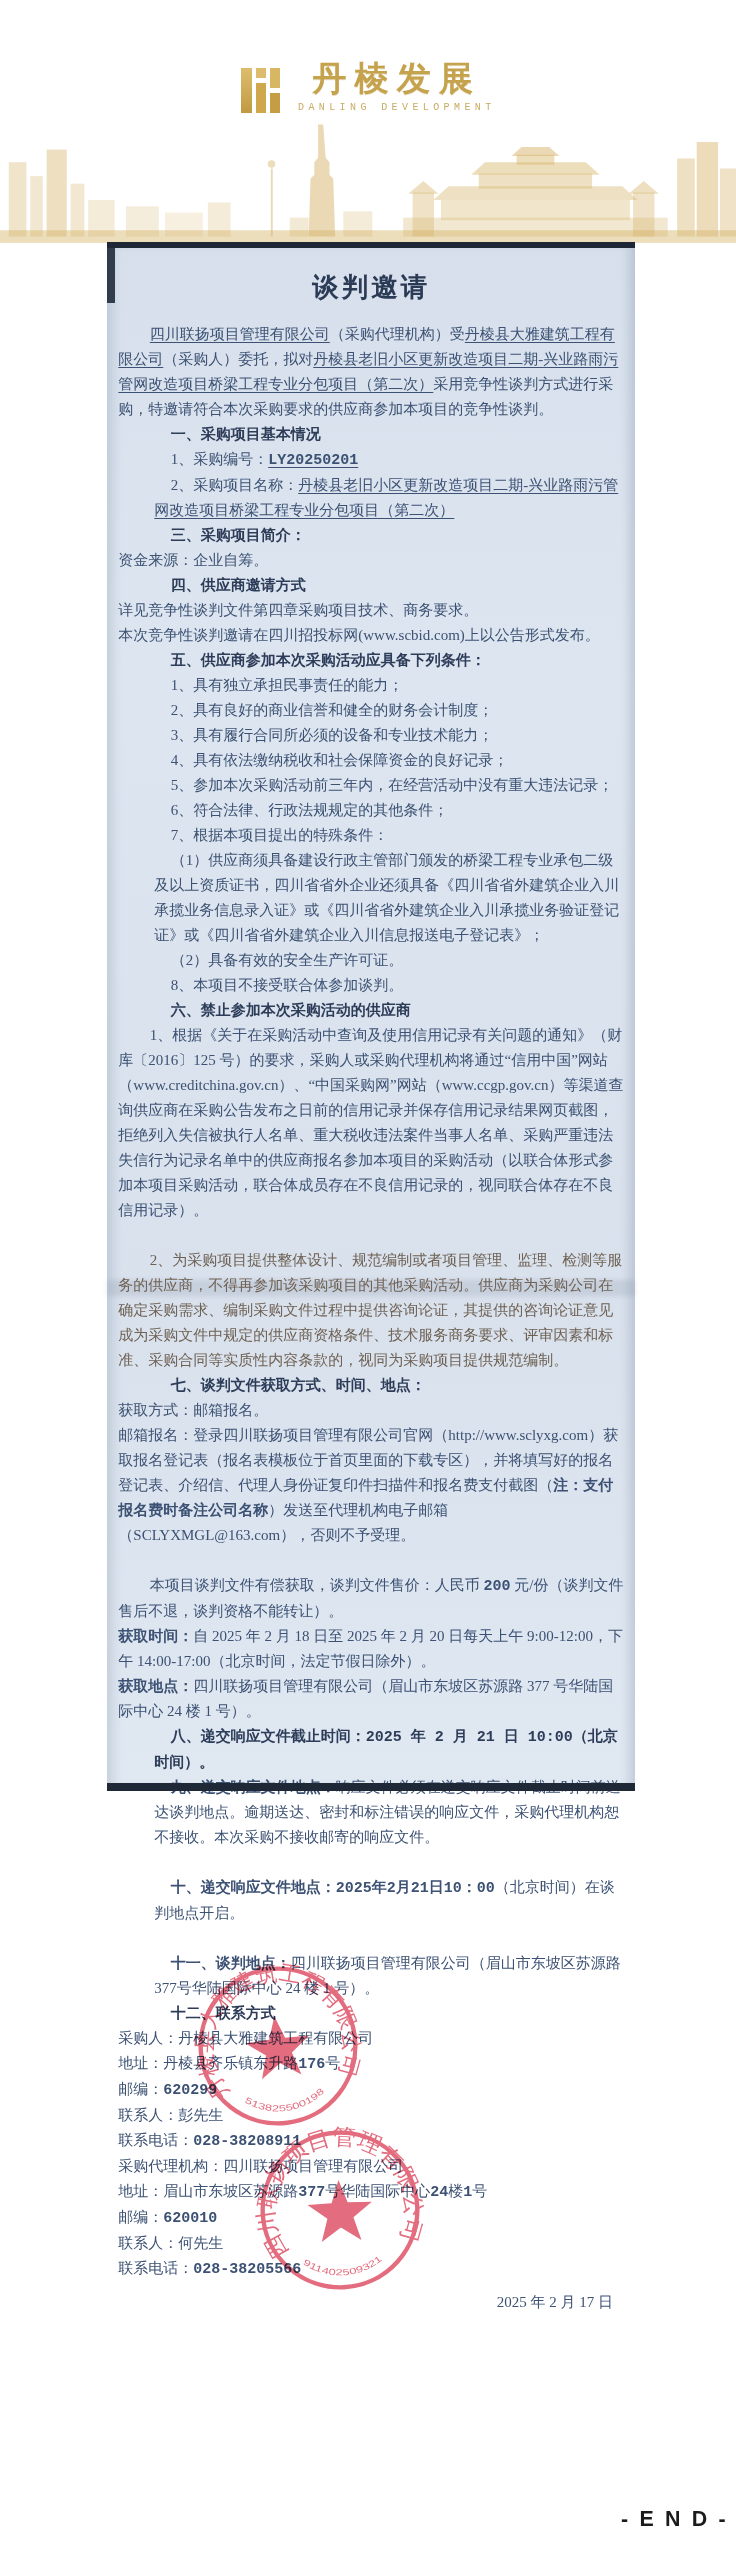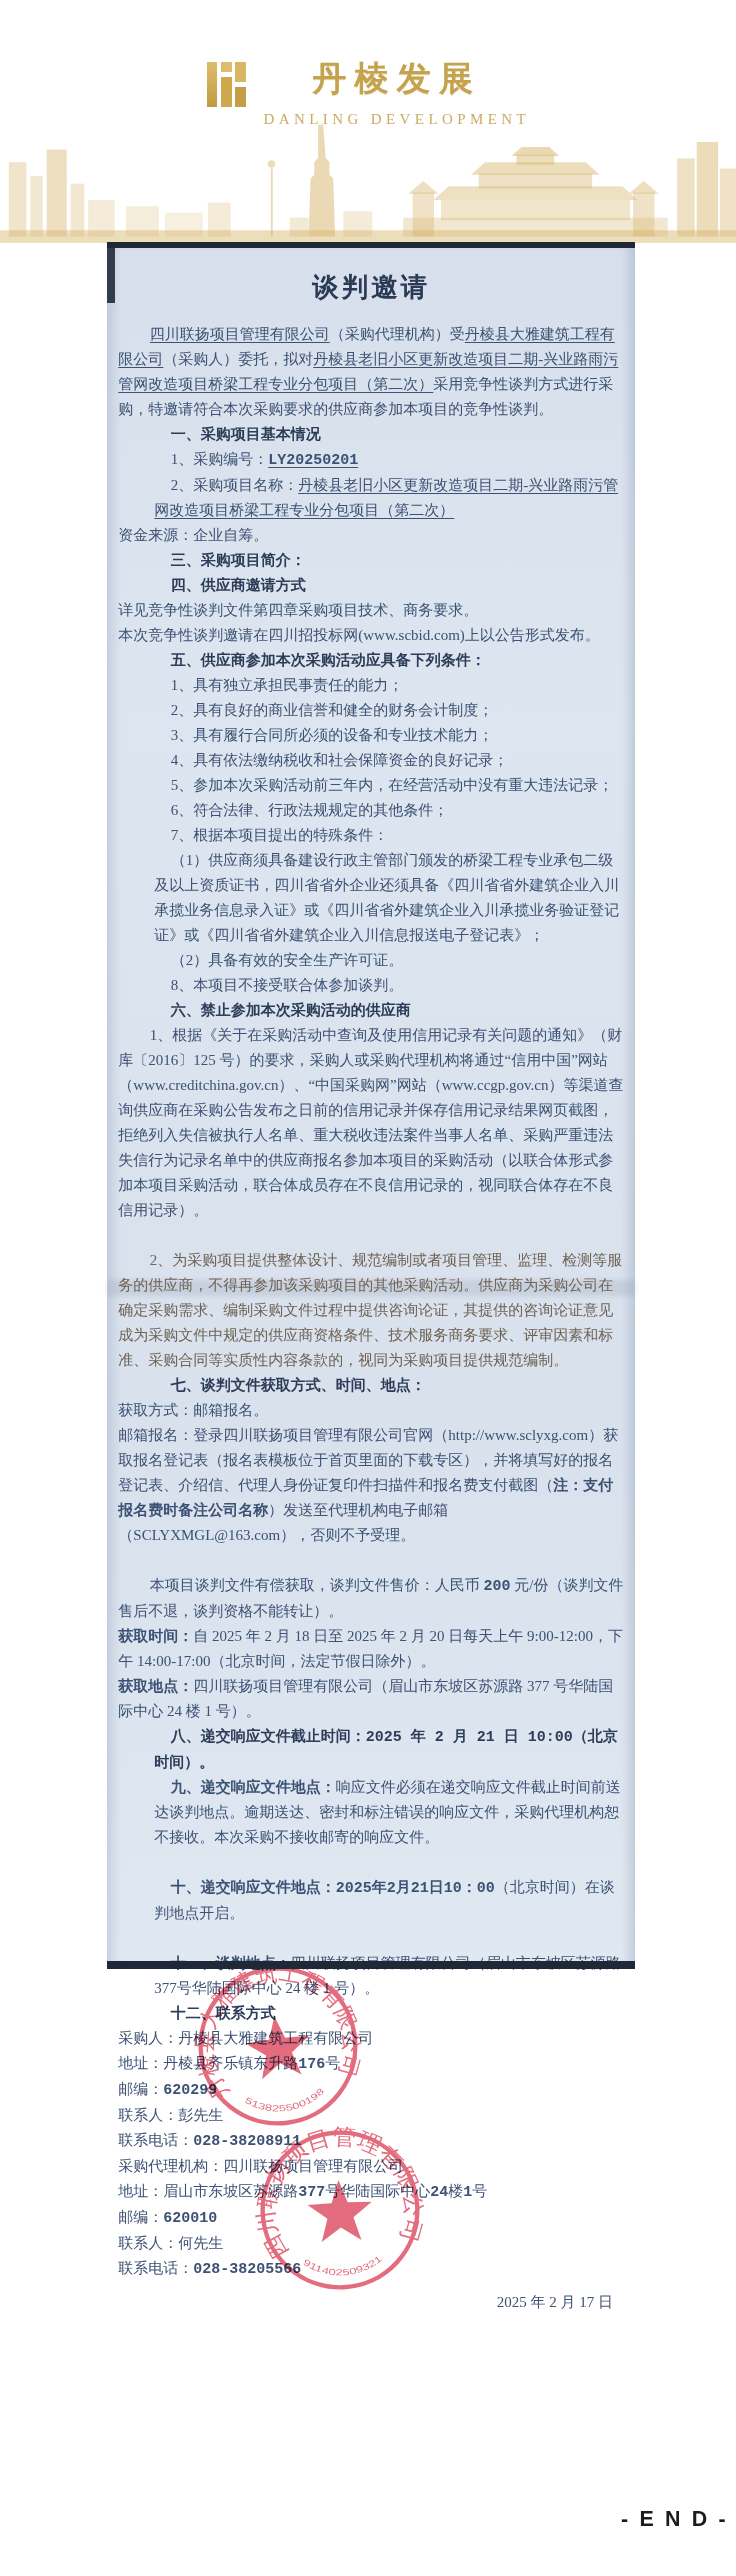--- a/index.html
+++ b/index.html
@@ -1,32 +1,32 @@
 <!DOCTYPE html>
 <html style="font-size:10px"><head>
 <meta charset="utf-8">
 <style>
   html,body{margin:0;padding:0;}
   body{
     width:737px;height:2576px;position:relative;background:#ffffff;
     font-family:"Liberation Serif","DejaVu Serif",serif;overflow:hidden;
   }
   
-  .brand-row{position:absolute;top:59px;left:0;width:100%;display:flex;justify-content:center;align-items:flex-start;gap:17.6px;}
+  .brand-row{position:absolute;top:59px;left:0;width:100%;display:flex;justify-content:center;align-items:flex-end;gap:17.6px;}
   .logo-mark{width:39px;height:45px;display:flex;gap:3.8px;margin-top:2.5px;}
   .logo-col{flex:1;background:linear-gradient(180deg,#ddbd6d,#c09a41);}
   .logo-col.slit1{background:linear-gradient(180deg,#ddbd6d 0 22%,#ffffff 22% 33%,#cfa84e 33% 100%);}
   .logo-col.slit2{background:linear-gradient(180deg,#d8b763 0 44%,#ffffff 44% 55%,#c49d45 55% 100%);}
   .brand-text{display:flex;flex-direction:column;align-items:center;}
   .brand-name{font-size:34px;line-height:1.15;font-weight:700;color:#c5a24c;letter-spacing:8.2px;text-shadow:0 0.6px 0.6px rgba(190,160,90,.35);}
-  .brand-sub{margin-top:13px;font-size:15px;color:#c9ab62;letter-spacing:4.4px;font-family:Liberation Serif, serif;}
+  .brand-sub{margin-top:4px;font-size:10px;color:#c9ab62;letter-spacing:4.4px;font-family:Liberation Mono, monospace;}
   .skyline{position:absolute;top:123px;left:0;width:737px;height:120px;}
   
   .scan-page{
-    position:absolute;left:107px;top:242px;width:528px;height:1727px;
+    position:absolute;left:107px;top:242px;width:528px;height:1549px;
     background:linear-gradient(180deg,#d6dfeb,#dde6f0 28%,#d8e1ec 68%,#e0e8f2);
     box-shadow:inset -6.3px 0 10px rgba(50,70,100,.16), inset 6.3px 0 10px rgba(50,70,100,.13);
   }
   .bar-top{position:absolute;top:0;left:0;right:0;height:6.3px;background:#1d2736;}
   .bar-bottom{position:absolute;bottom:0;left:0;right:0;height:8.2px;background:#1e2836;}
   .edge-notch{position:absolute;left:0;top:6.3px;width:8.2px;height:55px;background:#202c3c;opacity:.9;}
   .smudge{position:absolute;left:0;right:0;top:1038px;height:16.4px;background:rgba(70,85,110,.12);filter:blur(1.9px);}
   .page-content{position:absolute;top:21.4px;left:11.3px;width:506px;color:#3c5173;font-size:15px;line-height:25px;}
   .para{margin:0;}
   .title{text-align:center;font-size:26.4px;line-height:39px;font-weight:bold;color:#2b3a55;letter-spacing:3.1px;margin:5px 0 15px;}
@@ -102,22 +102,22 @@
   <div class="bar-top"></div>
   <div class="edge-notch"></div>
   <div class="smudge"></div>
 
   <div class="page-content">
       <div class="para title"><span>谈判邀请</span></div>
       <div class="para i2"><span class="u">四川联扬项目管理有限公司</span><span>（采购代理机构）受</span><span class="u">丹棱县大雅建筑工程有限公司</span><span>（采购人）委托，拟对</span><span class="u">丹棱县老旧小区更新改造项目二期-兴业路雨污管网改造项目桥梁工程专业分包项目（第二次）</span><span>采用竞争性谈判方式进行采购，特邀请符合本次采购要求的供应商参加本项目的竞争性谈判。</span></div>
       <div class="para h i1"><span>一、采购项目基本情况</span></div>
       <div class="para i1"><span>1、采购编号：</span><span class="u num">LY20250201</span></div>
       <div class="para i1"><span>2、采购项目名称：</span><span class="u">丹棱县老旧小区更新改造项目二期-兴业路雨污管网改造项目桥梁工程专业分包项目（第二次）</span></div>
+      <div class="para h i1"><span>三、采购项目简介：</span></div>
       <div class="para p"><span>资金来源：企业自筹。</span></div>
-      <div class="para h i1"><span>三、采购项目简介：</span></div>
       <div class="para h i1"><span>四、供应商邀请方式</span></div>
       <div class="para p"><span>详见竞争性谈判文件第四章采购项目技术、商务要求。</span></div>
       <div class="para p"><span>本次竞争性谈判邀请在四川招投标网(www.scbid.com)上以公告形式发布。</span></div>
       <div class="para h i1"><span>五、供应商参加本次采购活动应具备下列条件：</span></div>
       <div class="para i1"><span>1、具有独立承担民事责任的能力；</span></div>
       <div class="para i1"><span>2、具有良好的商业信誉和健全的财务会计制度；</span></div>
       <div class="para i1"><span>3、具有履行合同所必须的设备和专业技术能力；</span></div>
       <div class="para i1"><span>4、具有依法缴纳税收和社会保障资金的良好记录；</span></div>
       <div class="para i1"><span>5、参加本次采购活动前三年内，在经营活动中没有重大违法记录；</span></div>
       <div class="para i1"><span>6、符合法律、行政法规规定的其他条件；</span></div>

